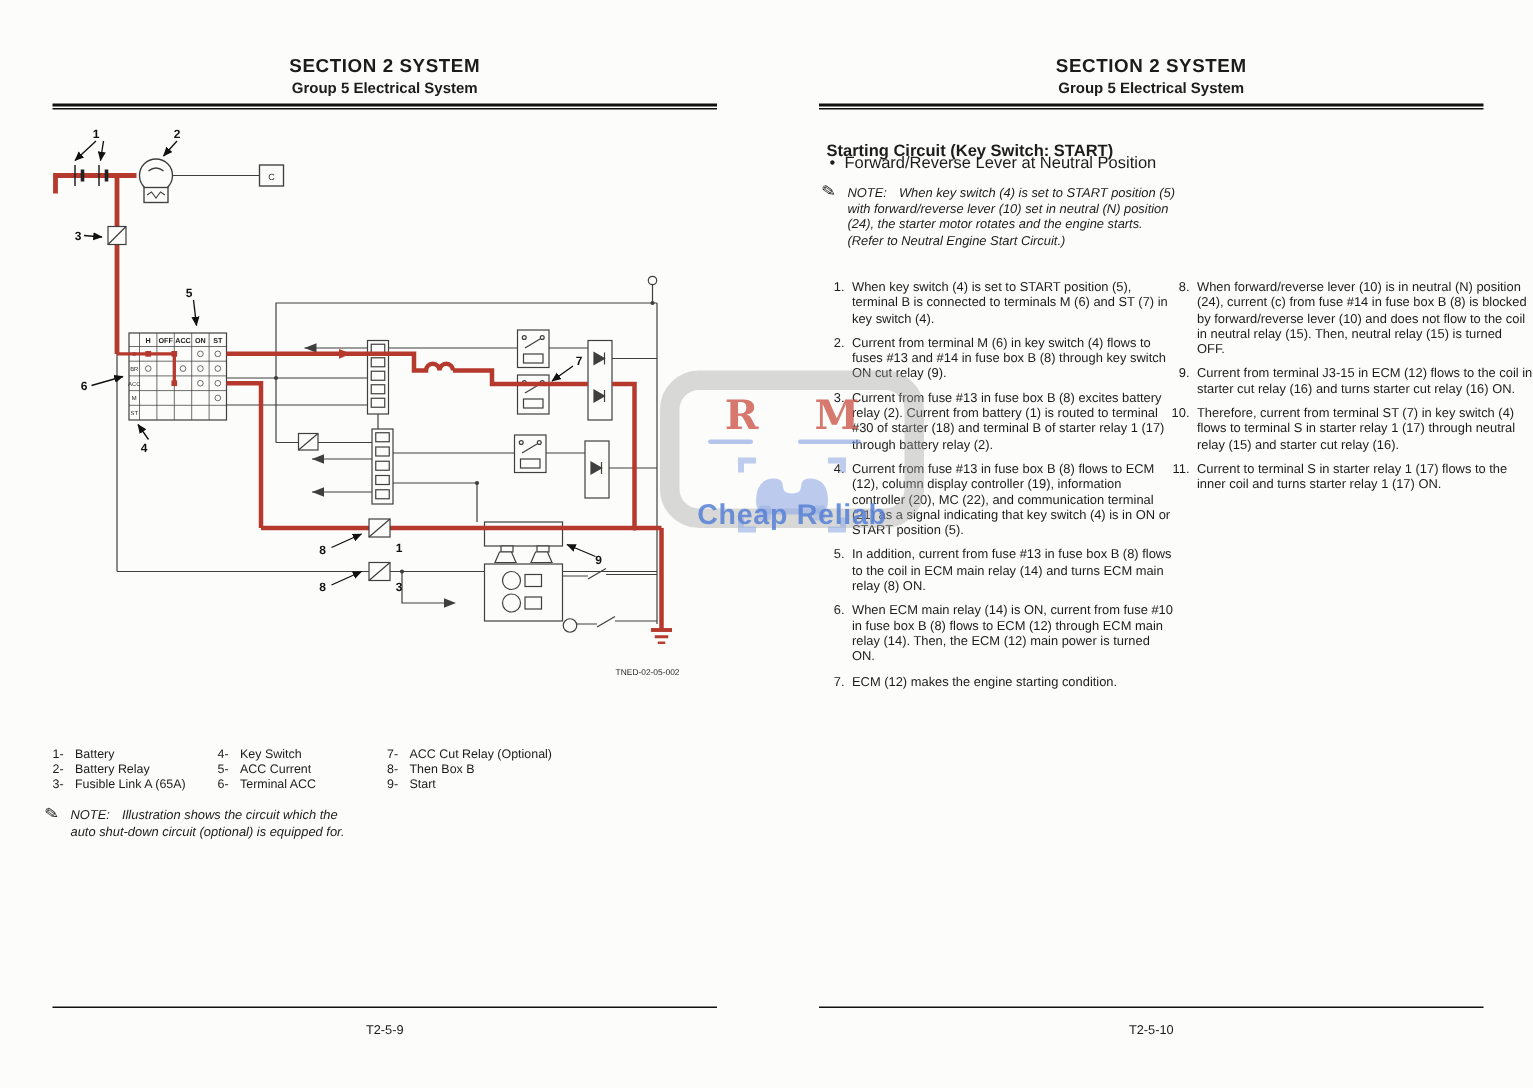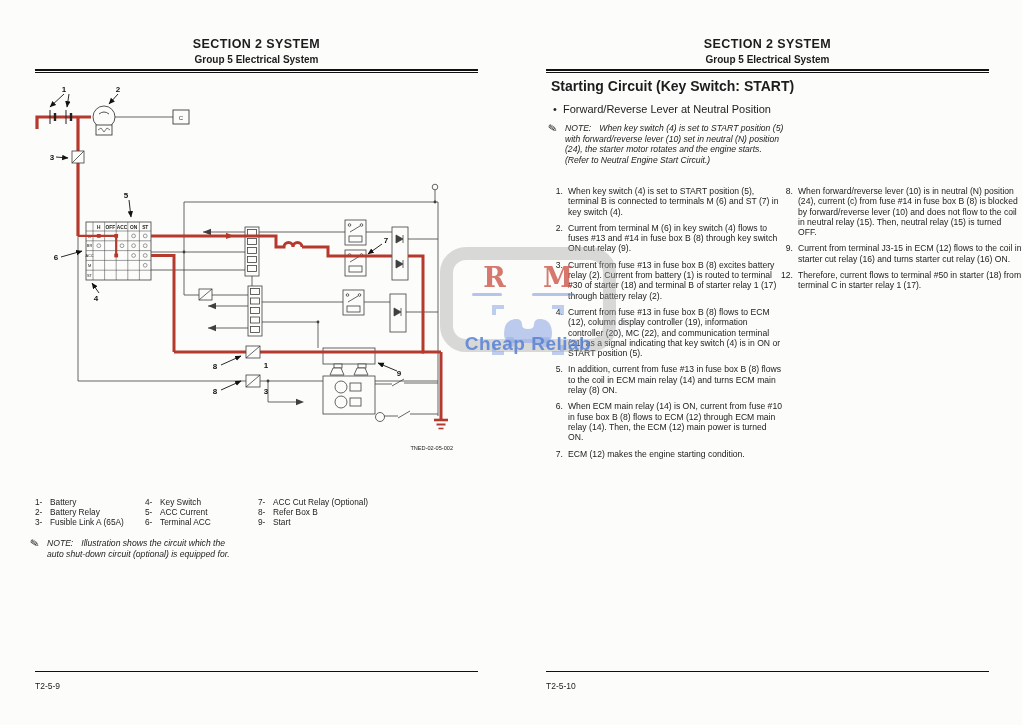--- a/index.html
+++ b/index.html
@@ -12,24 +12,24 @@
   .page { position:absolute; top:0; width:511px; height:541px; background:#fcfcfb; }
   .page-left { left:0; }
   .page-right { left:511px; }
 
   .page-header { position:absolute; top:37px; left:35px; right:33px; text-align:center; }
   .hdr-title { font-size:12.5px; font-weight:bold; letter-spacing:.4px; }
   .hdr-sub { font-size:10px; font-weight:bold; margin-top:3px; }
   .hdr-rule { margin-top:4px; height:4px; border-top:2px solid #111; border-bottom:1px solid #111; }
 
   .page-footer { position:absolute; top:671px; left:35px; right:33px;
-    border-top:1.2px solid #111; text-align:left; padding-top:9px; font-size:8.5px; }
+    border-top:1.2px solid #111; text-align:center; padding-top:9px; font-size:8.5px; }
 
   
-  .section-title { position:absolute; left:40px; top:78px; font-size:14px; font-weight:bold; }
+  .section-title { position:absolute; left:40px; top:95px; font-size:11px; font-weight:bold; }
   .bullet-line { position:absolute; left:42px; top:103px; font-size:11px; }
   .bullet-dot { display:inline-block; width:10px; }
   .note-block { position:absolute; font-size:8.6px; line-height:10.6px; font-style:italic; }
   .note-right { left:37px; top:123px; width:236px; }
   .note-icon { position:absolute; left:0; top:0; font-size:11px; font-style:normal; transform:rotate(-10deg); }
   .note-text { display:block; margin-left:17px; }
   .note-label { padding-right:8px; }
 
   .steps { position:absolute; font-size:8.6px; line-height:10.3px; }
   .steps-left { left:40px; top:186px; width:231px; }
@@ -342,21 +342,21 @@
     </div>
     <div class="legend-col3">
 
         <div class="legend-row">
           <span class="lg-num">7-</span>
           <span>ACC Cut Relay (Optional)</span>
         </div>
 
         <div class="legend-row">
           <span class="lg-num">8-</span>
-          <span>Refer Box B</span>
+          <span>Then Box B</span>
         </div>
 
         <div class="legend-row">
           <span class="lg-num">9-</span>
           <span>Start</span>
         </div>
 
     </div>
   </div>
 
@@ -437,26 +437,30 @@
       <div class="step">
         <span class="step-num">8.</span>
         <span class="step-text">When forward/reverse lever (10) is in neutral (N) position (24), current (c) from fuse #14 in fuse box B (8) is blocked by forward/reverse lever (10) and does not flow to the coil in neutral relay (15). Then, neutral relay (15) is turned OFF.</span>
       </div>
 
       <div class="step">
         <span class="step-num">9.</span>
         <span class="step-text">Current from terminal J3-15 in ECM (12) flows to the coil in starter cut relay (16) and turns starter cut relay (16) ON.</span>
       </div>
 
-
-
-      <div class="step">
-        <span class="step-num">12.</span>
-        <span class="step-text">Therefore, current flows to terminal #50 in starter (18) from terminal C in starter relay 1 (17).</span>
-      </div>
+      <div class="step">
+        <span class="step-num">10.</span>
+        <span class="step-text">Therefore, current from terminal ST (7) in key switch (4) flows to terminal S in starter relay 1 (17) through neutral relay (15) and starter cut relay (16).</span>
+      </div>
+
+      <div class="step">
+        <span class="step-num">11.</span>
+        <span class="step-text">Current to terminal S in starter relay 1 (17) flows to the inner coil and turns starter relay 1 (17) ON.</span>
+      </div>
+
 
 
   </div>
 
   <footer class="page-footer">
     <span>T2-5-10</span>
   </footer>
 </section>
 
 <div class="watermark">

